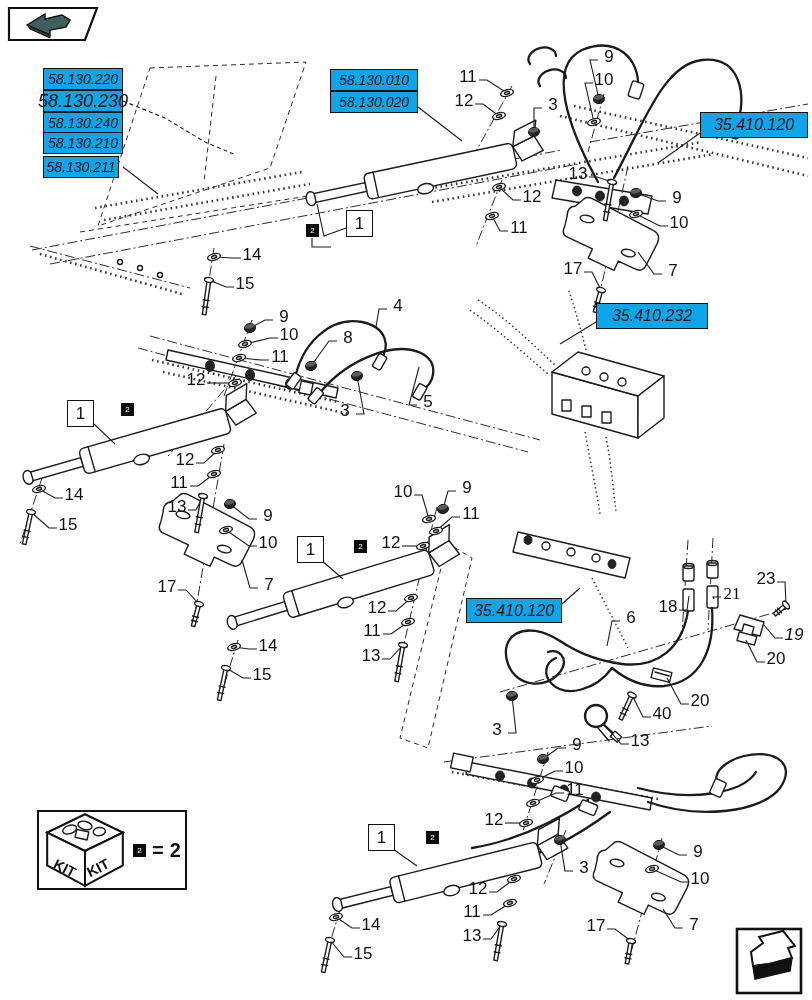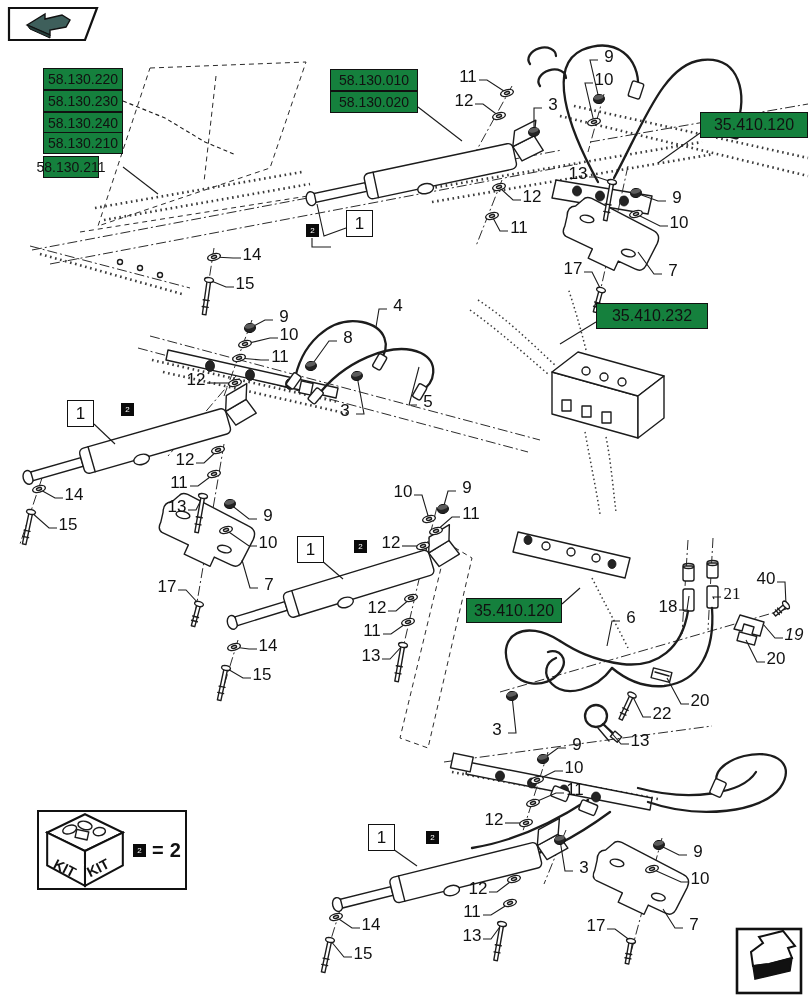--- a/index.html
+++ b/index.html
@@ -13,21 +13,21 @@
   .dd{fill:none;stroke:#2c2c2c;stroke-width:1;stroke-dasharray:10 3 2 3;}
   .dsh{fill:none;stroke:#2c2c2c;stroke-width:1;stroke-dasharray:5 4;}
   .dot{fill:none;stroke:#3a3a3a;stroke-width:2.6;stroke-dasharray:1.6 3.6;}
   .dotf{fill:none;stroke:#3a3a3a;stroke-width:1.5;stroke-dasharray:1.5 2.8;}
   .fit{fill:#242424;stroke:#111;stroke-width:.8;}
   .cl-leader{stroke:#1c1c1c;stroke-width:1.1;fill:none;}
   .cl-leader.dotted{stroke-dasharray:4 3;}
   .callout{position:absolute;transform:translate(-50%,-50%);font-size:17px;line-height:1;
            white-space:nowrap;z-index:6;}
   .refbox{position:absolute;display:flex;align-items:center;justify-content:center;
-          border:1.6px solid #111;background:#15803d;box-sizing:border-box;z-index:6;white-space:nowrap;}
+          border:1.6px solid #111;background:#0ea5e9;box-sizing:border-box;z-index:6;white-space:nowrap;font-style:italic;}
   .itembox{position:absolute;display:flex;align-items:center;justify-content:center;
            border:1.7px solid #111;background:#fff;box-sizing:border-box;font-size:17px;z-index:6;}
   .qmarker{position:absolute;width:13px;height:13px;background:#0a0a0a;color:#fff;
            display:flex;align-items:center;justify-content:center;font-size:8px;z-index:6;}
   #kit-legend{position:absolute;left:37px;top:810px;width:150px;height:80px;border:2px solid #111;
               background:#fff;box-sizing:border-box;display:flex;align-items:center;z-index:6;}
   #kit-legend .eqrow{display:flex;align-items:center;gap:6px;margin-left:2px;}
   #kit-legend .eqrow .qmarker{position:static;}
   #kit-legend .eqtext{font-size:20px;font-weight:600;}
   .corner{position:absolute;z-index:7;}
@@ -514,24 +514,24 @@
       <g transform="translate(631 941) rotate(10)">
         <rect x="-1.8" y="1" width="3.6" height="22" class="sw" stroke-width="1"></rect>
         <ellipse rx="4.5" ry="2.4" class="sw"></ellipse>
         <line x1="-3" y1="13.2" x2="3" y2="13.2" class="s" stroke-width="0.8"></line>
         <line x1="-3" y1="17.6" x2="3" y2="17.6" class="s" stroke-width="0.8"></line>
       </g>
     </svg>
 
   <div id="labels">
       <div class="refbox" style="left: 43px; top: 68px; width: 80px; height: 22px; font-size: 14px;">58.130.220</div>
-      <div class="refbox" style="left: 43px; top: 90px; width: 80px; height: 22px; font-size: 14px;">58.130.230</div>
+      <div class="refbox" style="left: 43px; top: 90px; width: 80px; height: 22px; font-size: 18px;">58.130.230</div>
       <div class="refbox" style="left: 43px; top: 112px; width: 80px; height: 22px; font-size: 14px;">58.130.240</div>
       <div class="refbox" style="left: 43px; top: 132px; width: 80px; height: 22px; font-size: 14px;">58.130.210</div>
-      <div class="refbox" style="left: 43px; top: 156px; width: 56px; height: 22px; font-size: 14px;">58.130.211</div>
+      <div class="refbox" style="left: 43px; top: 156px; width: 76px; height: 22px; font-size: 14px;">58.130.211</div>
       <div class="refbox" style="left: 330px; top: 69px; width: 88px; height: 22px; font-size: 14px;">58.130.010</div>
       <div class="refbox" style="left: 330px; top: 91px; width: 88px; height: 22px; font-size: 14px;">58.130.020</div>
       <div class="refbox" style="left: 700px; top: 112px; width: 108px; height: 26px; font-size: 16px;">35.410.120</div>
       <div class="refbox" style="left: 596px; top: 303px; width: 112px; height: 26px; font-size: 16px;">35.410.232</div>
       <div class="refbox" style="left: 466px; top: 598px; width: 96px; height: 25px; font-size: 16px;">35.410.120</div>
       <div class="itembox" style="left: 346px; top: 210px; width: 27px; height: 27px;">1</div>
       <div class="qmarker" style="left: 306px; top: 224px;">2</div>
       <div class="itembox" style="left: 67px; top: 400px; width: 27px; height: 27px;">1</div>
       <div class="qmarker" style="left: 121px; top: 403px;">2</div>
       <div class="itembox" style="left: 297px; top: 536px; width: 27px; height: 27px;">1</div>
@@ -574,25 +574,25 @@
       <span class="callout" style="left: 471px; top: 513px;">11</span>
       <span class="callout" style="left: 391px; top: 542px;">12</span>
       <span class="callout" style="left: 377px; top: 607px;">12</span>
       <span class="callout" style="left: 372px; top: 630px;">11</span>
       <span class="callout" style="left: 371px; top: 655px;">13</span>
       <span class="callout" style="left: 268px; top: 645px;">14</span>
       <span class="callout" style="left: 262px; top: 674px;">15</span>
       <span class="callout" style="left: 631px; top: 617px;">6</span>
       <span class="callout" style="left: 668px; top: 606px;">18</span>
       <span class="callout" style="left: 732px; top: 593px; font-family: Liberation Serif, serif;">21</span>
-      <span class="callout" style="left: 766px; top: 578px;">40</span>
+      <span class="callout" style="left: 766px; top: 578px;">23</span>
       <span class="callout" style="left: 794px; top: 634px; font-style: italic;">19</span>
       <span class="callout" style="left: 776px; top: 658px;">20</span>
       <span class="callout" style="left: 700px; top: 700px;">20</span>
-      <span class="callout" style="left: 662px; top: 713px;">22</span>
+      <span class="callout" style="left: 662px; top: 713px;">40</span>
       <span class="callout" style="left: 640px; top: 740px;">13</span>
       <span class="callout" style="left: 497px; top: 729px;">3</span>
       <span class="callout" style="left: 577px; top: 744px;">9</span>
       <span class="callout" style="left: 574px; top: 767px;">10</span>
       <span class="callout" style="left: 575px; top: 789px;">11</span>
       <span class="callout" style="left: 494px; top: 819px;">12</span>
       <span class="callout" style="left: 584px; top: 867px;">3</span>
       <span class="callout" style="left: 478px; top: 888px;">12</span>
       <span class="callout" style="left: 472px; top: 911px;">11</span>
       <span class="callout" style="left: 472px; top: 935px;">13</span>

